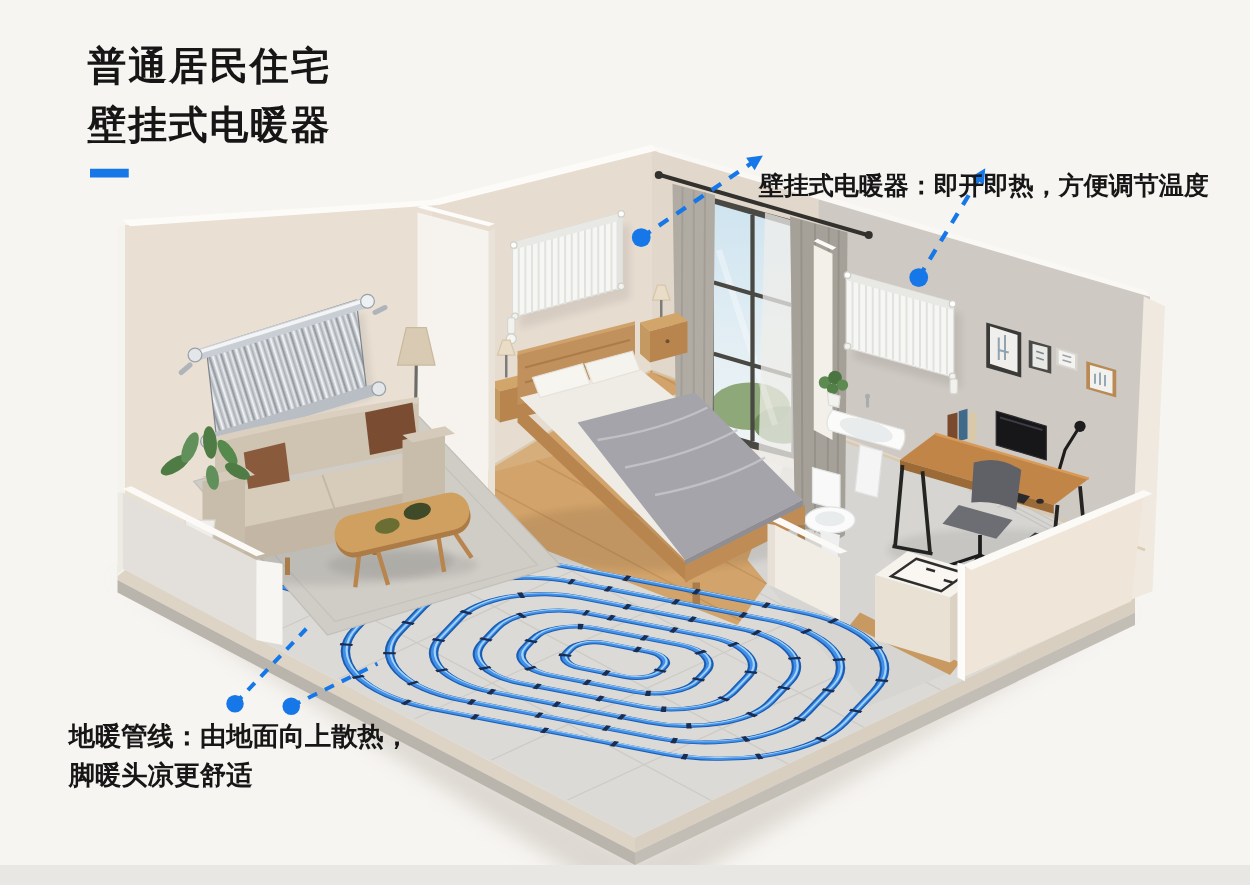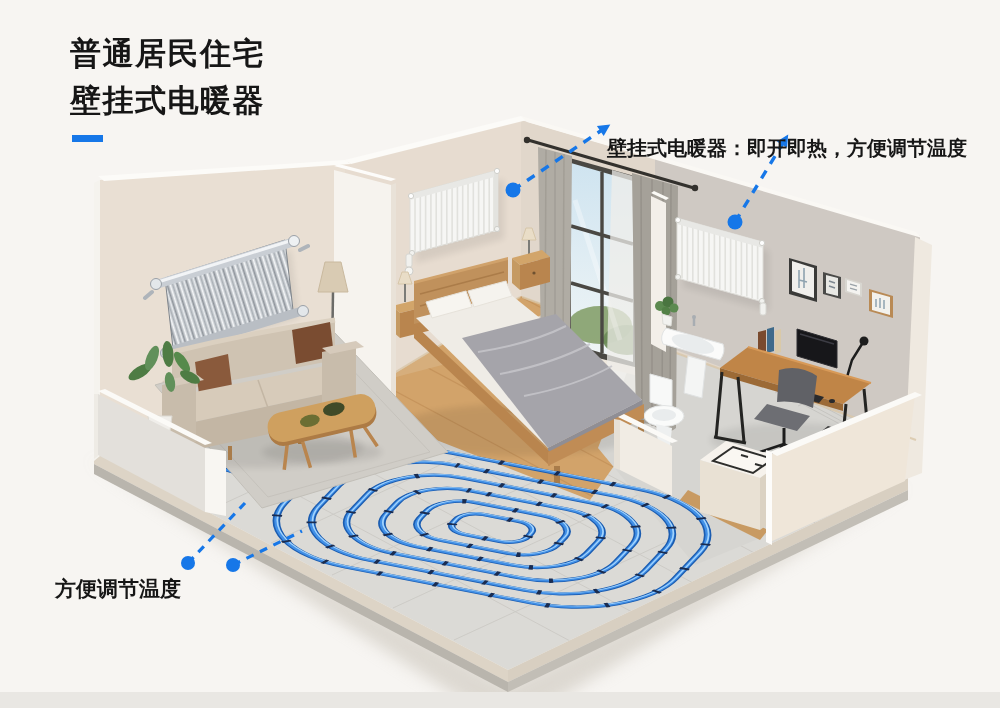--- a/index.html
+++ b/index.html
@@ -439,16 +439,17 @@
 
 <div class="txt title">
   <div>普通居民住宅</div>
   <div>壁挂式电暖器</div>
 </div>
 <div class="title-underline" style="background: rgb(22, 119, 232);"></div>
 
 <div class="txt ann ann-wall">壁挂式电暖器：即开即热，方便调节温度</div>
 
 <div class="txt ann ann-floor">
-  <div>方便调节温度</div>
+  <div>地暖管线：由地面向上散热，</div>
+  <div>脚暖头凉更舒适</div>
 </div>
 
 </div>
 
 </body></html>

